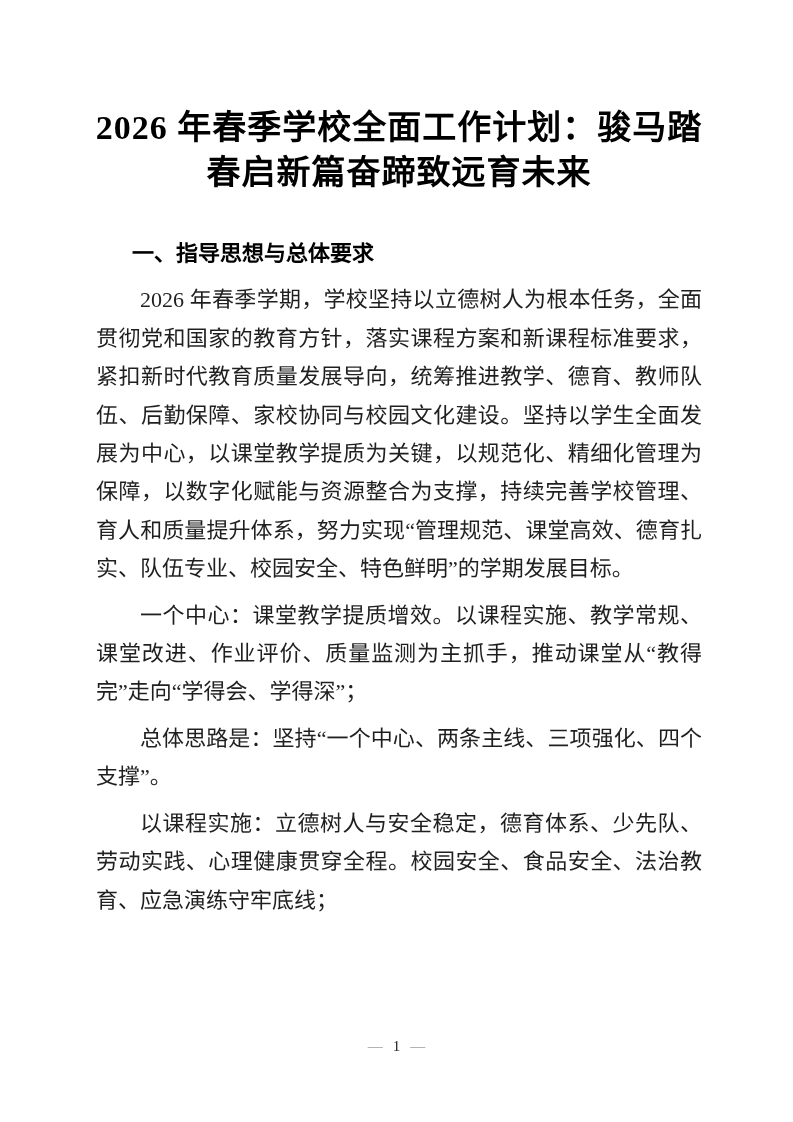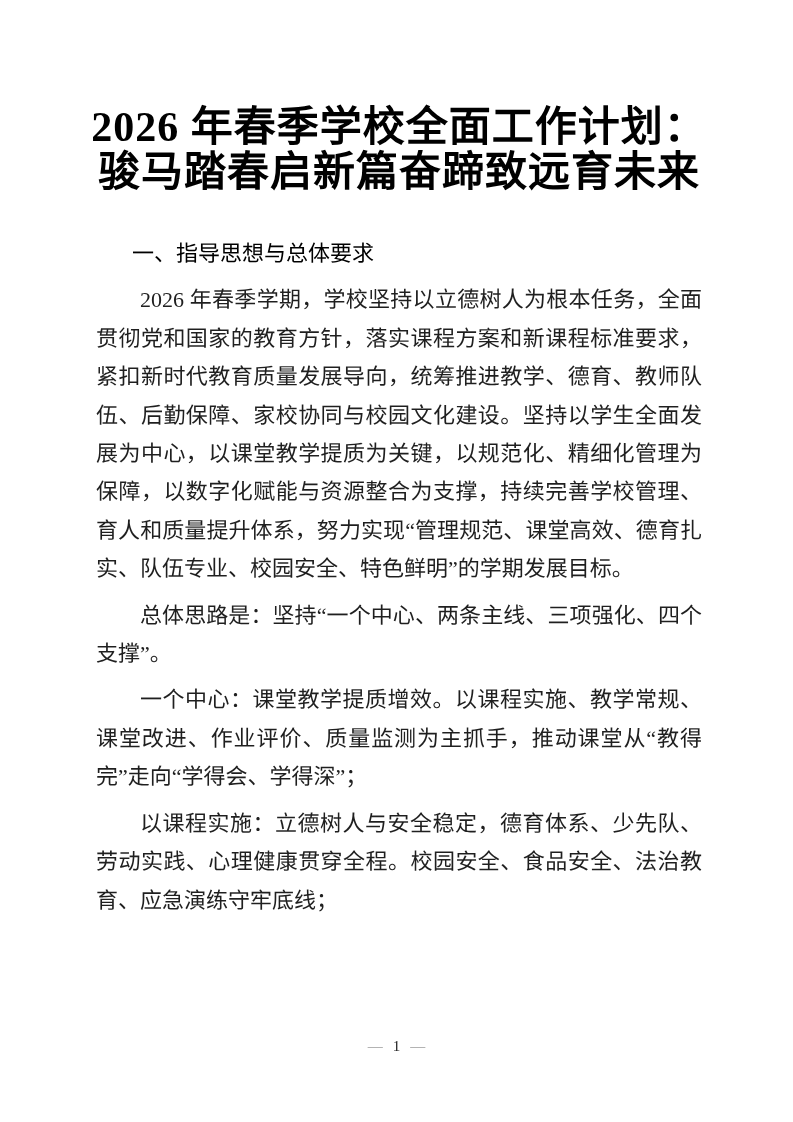--- a/index.html
+++ b/index.html
@@ -18,30 +18,30 @@
     position: absolute;
     left: 88px;
     top: 105px;
     width: 622px;
   }
   .doc-title {
     margin: 0 0 40px 0;
     color: #000000;
     font-family: "Liberation Serif", "DejaVu Serif", serif;
     font-weight: 700;
-    font-size: 42px;
+    font-size: 34px;
     line-height: 45px;
     text-align: center;
     letter-spacing: 1px;
   }
   .doc-heading {
     margin: 0;
     color: #000000;
     font-family: "Liberation Sans", "DejaVu Sans", sans-serif;
-    font-weight: 400;
+    font-weight: 700;
     font-size: 22px;
     line-height: 38.4px;
     text-indent: 44px;
   }
   .doc-para {
     margin: 8px;
     color: #1f1f1f;
     font-family: "Liberation Serif", "DejaVu Serif", serif;
     font-weight: 400;
     font-size: 22px;
@@ -73,23 +73,23 @@
 
 <div class="page">
   <div class="content">
     <h1 class="doc-title">2026 年春季学校全面工作计划：骏马踏春启新篇奋蹄致远育未来</h1>
 
     <h2 class="doc-heading">一、指导思想与总体要求</h2>
 
     <p class="doc-para">2026 年春季学期，学校坚持以立德树人为根本任务，全面贯彻党和国家的教育方针，落实课程方案和新课程标准要求，紧扣新时代教育质量发展导向，统筹推进教学、德育、教师队伍、后勤保障、家校协同与校园文化建设。坚持以学生全面发展为中心，以课堂教学提质为关键，以规范化、精细化管理为保障，以数字化赋能与资源整合为支撑，持续完善学校管理、育人和质量提升体系，努力实现“管理规范、课堂高效、德育扎实、队伍专业、校园安全、特色鲜明”的学期发展目标。</p>
 
 
+    <p class="doc-para">一个中心：课堂教学提质增效。以课程实施、教学常规、课堂改进、作业评价、质量监测为主抓手，推动课堂从“教得完”走向“学得会、学得深”；</p>
+
     <p class="doc-para">总体思路是：坚持“一个中心、两条主线、三项强化、四个支撑”。</p>
-
-    <p class="doc-para">一个中心：课堂教学提质增效。以课程实施、教学常规、课堂改进、作业评价、质量监测为主抓手，推动课堂从“教得完”走向“学得会、学得深”；</p>
 
     <p class="doc-para">以课程实施：立德树人与安全稳定，德育体系、少先队、劳动实践、心理健康贯穿全程。校园安全、食品安全、法治教育、应急演练守牢底线；</p>
   </div>
 
   <div class="page-footer">
     <span class="footer-dash">—</span><span class="footer-num">1</span><span class="footer-dash">—</span>
   </div>
 </div>
 
 </body></html>

